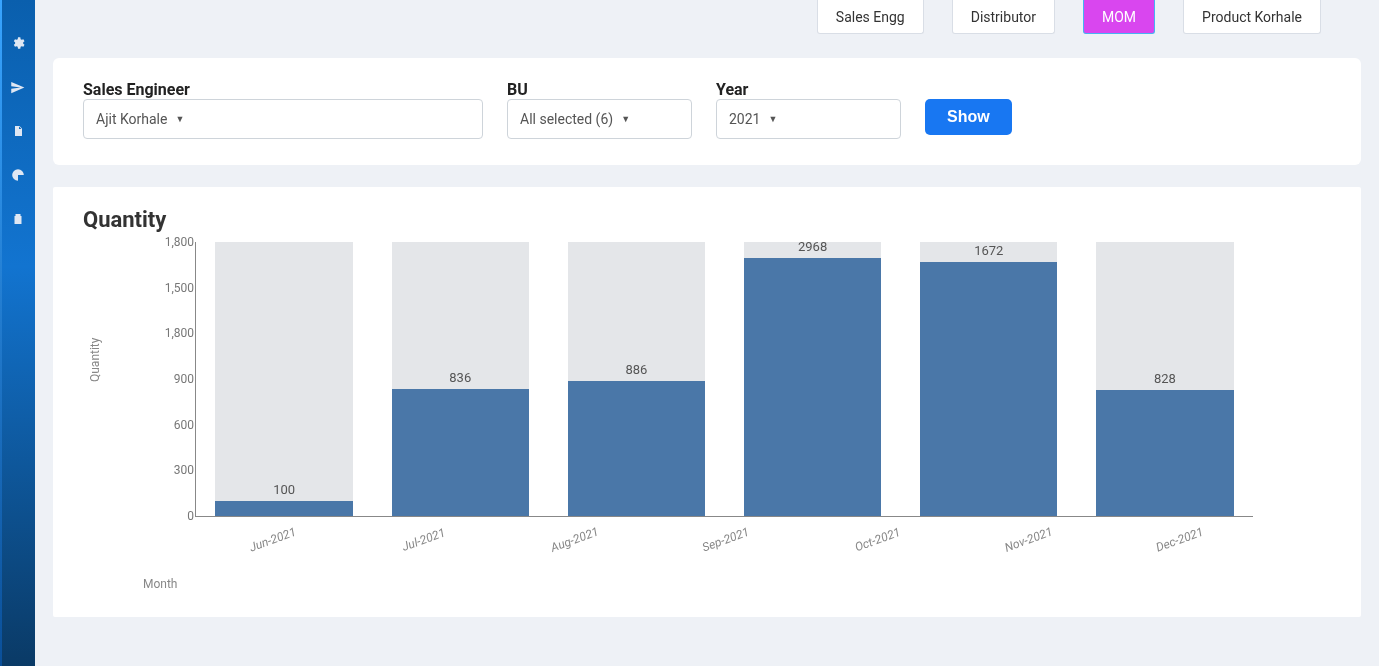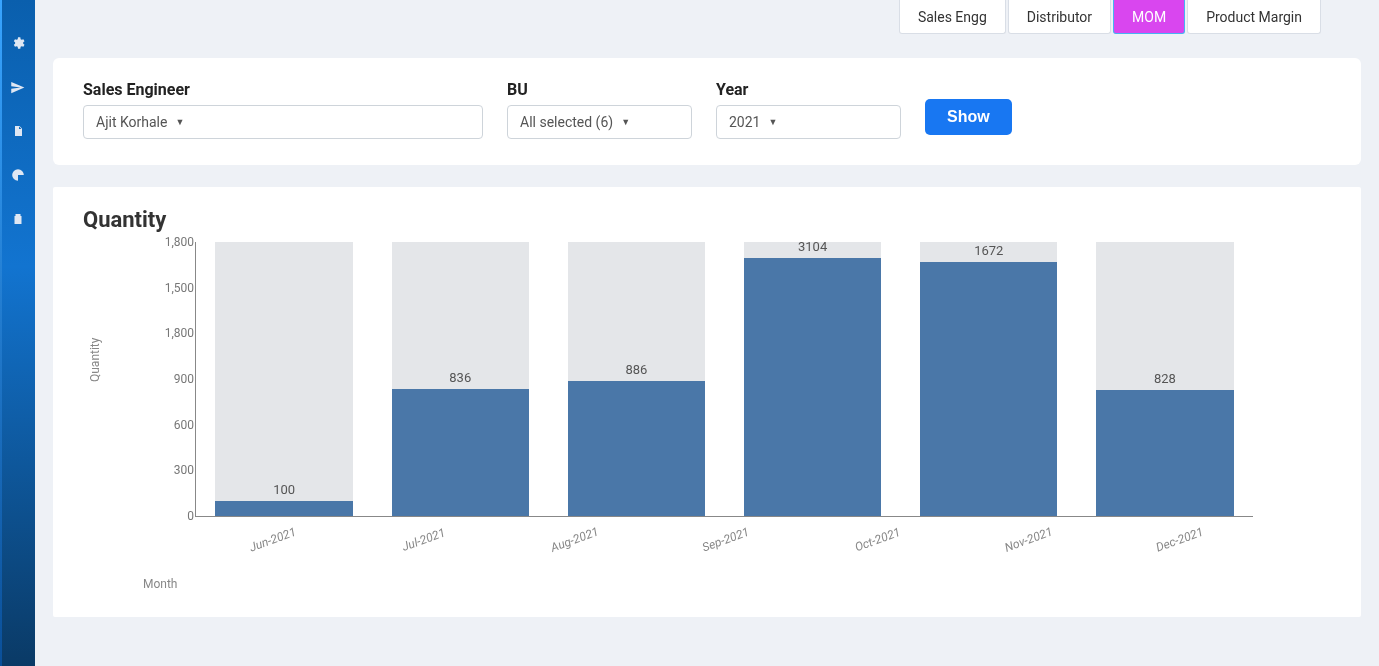--- a/index.html
+++ b/index.html
@@ -41,21 +41,21 @@
   .main {
     position: absolute;
     left: 35px; right: 0; top: 0; bottom: 0;
     padding: 0 18px 18px 18px;
   }
 
   
   .tabs-row {
     display: flex;
     justify-content: flex-end;
-    gap: 2px;
+    gap: 28px;
     height: 46px;
     align-items: flex-start;
     margin-bottom: 12px;
     padding-right: 40px;
   }
   .tab {
     background: #fff;
     border: 1px solid #d9dee6;
     border-top: none;
     border-radius: 0 0 3px 3px;
@@ -80,26 +80,25 @@
   .filter-row {
     display: flex;
     align-items: flex-end;
     gap: 24px;
   }
   .filter-group { display: flex; flex-direction: column; }
   .filter-group.label-col label {
     font-weight: 700;
     font-size: 16px;
     color: #222;
-    margin-bottom: 6px;
   }
   .select-box {
     border: 1px solid #ced4da;
     border-radius: 4px;
-    height: 34px;
+    height: 40px;
     display: flex;
     align-items: center;
     padding: 0 12px;
     font-size: 14px;
     color: #555;
     background: #fff;
     cursor: pointer;
     min-width: 120px;
   }
   .select-box .caret {
@@ -257,21 +256,21 @@
       </svg>
   </div>
 </div>
 
 <div class="main">
 
   <div class="tabs-row">
     <div class="tab">Sales Engg</div>
     <div class="tab">Distributor</div>
     <div class="tab active">MOM</div>
-    <div class="tab">Product Margin</div>
+    <div class="tab">Product Korhale</div>
   </div>
 
   <div class="card">
     <div class="filter-row">
 
       <div class="filter-group label-col" style="width:400px">
         <label>Sales Engineer</label>
         <div class="select-box">
           <span>Ajit Korhale</span>
           <span class="caret">▼</span>
@@ -317,21 +316,21 @@
               <div class="bar-val" style="bottom: calc(46.4444% + 4px);">836</div>
             </div>
             <div class="bar-slot">
               <div class="bar-bg" style="height: 100%;"></div>
               <div class="bar-fg" style="height: 49.2222%;"></div>
               <div class="bar-val" style="bottom: calc(49.2222% + 4px);">886</div>
             </div>
             <div class="bar-slot">
               <div class="bar-bg" style="height: 100%;"></div>
               <div class="bar-fg" style="height: 94.2778%;"></div>
-              <div class="bar-val" style="bottom: calc(94.2778% + 4px);">3104</div>
+              <div class="bar-val" style="bottom: calc(94.2778% + 4px);">2968</div>
             </div>
             <div class="bar-slot">
               <div class="bar-bg" style="height: 100%;"></div>
               <div class="bar-fg" style="height: 92.8889%;"></div>
               <div class="bar-val" style="bottom: calc(92.8889% + 4px);">1672</div>
             </div>
             <div class="bar-slot">
               <div class="bar-bg" style="height: 100%;"></div>
               <div class="bar-fg" style="height: 46%;"></div>
               <div class="bar-val" style="bottom: calc(46% + 4px);">828</div>

